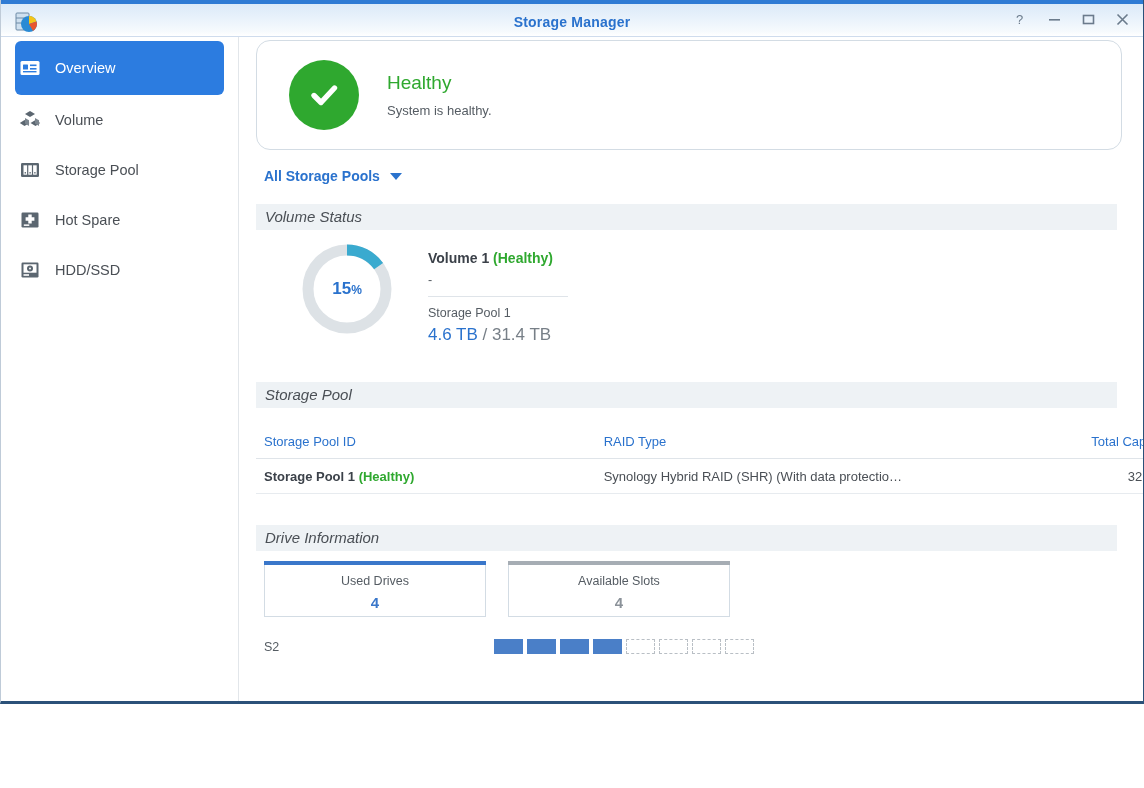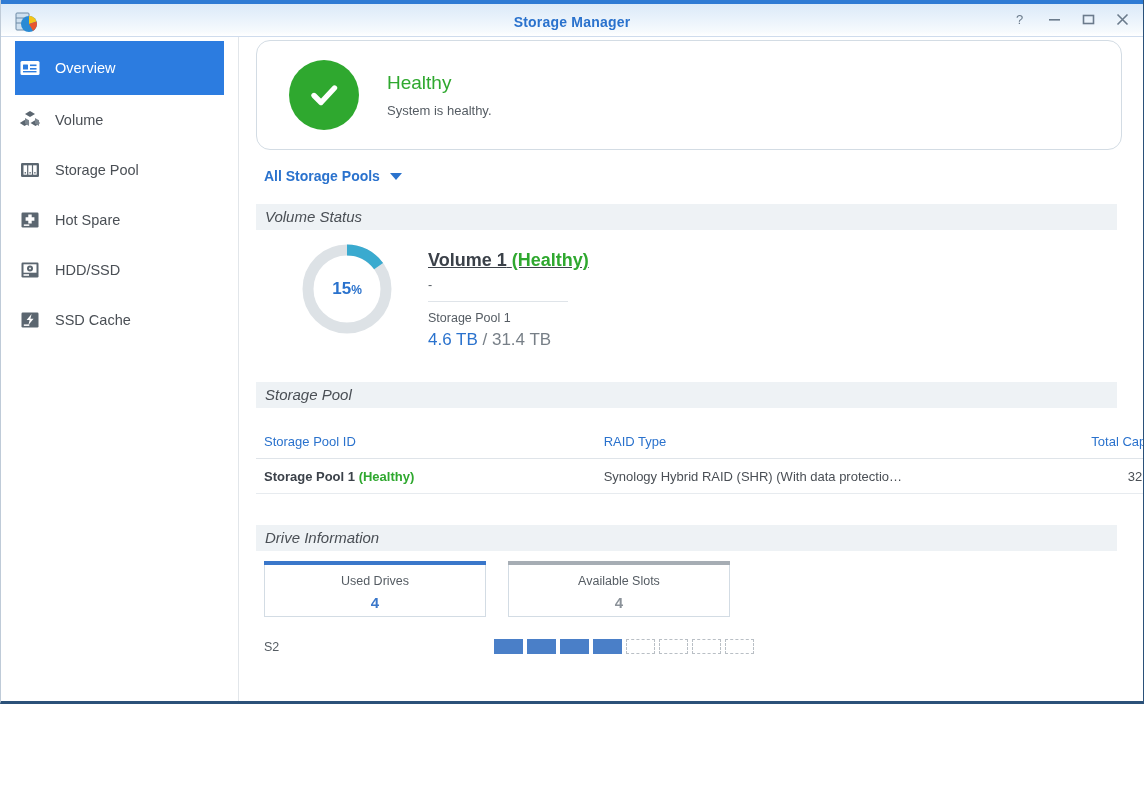--- a/index.html
+++ b/index.html
@@ -89,21 +89,21 @@
     box-sizing: border-box;
     color: #4a4f55;
     font-size: 14.5px;
     cursor: default;
   }
   .nav-item.selected {
     background: #2c7ce0;
     color: #ffffff;
     margin: 0 14px 0 14px;
     padding-left: 4px;
-    border-radius: 0;
+    border-radius: 6px;
     height: 54px;
   }
   .nav-icon {
     width: 22px;
     height: 22px;
     margin-right: 14px;
     flex: none;
     display: block;
   }
   .nav-label { white-space: nowrap; }
@@ -210,24 +210,23 @@
     left: 0; right: 0;
     top: 38px;
     text-align: center;
     color: #2a72cd;
     font-size: 17px;
     font-weight: bold;
   }
   .donut-pct .sym { font-size: 12px; }
   .vol-info { padding-top: 9px; }
   .vol-name {
-    font-size: 18px;
+    font-size: 14px;
     font-weight: bold;
     color: #3b4149;
-    text-decoration: underline;
   }
   .vol-name .ok { color: #2fa82f; }
   .vol-desc {
     font-size: 12.5px;
     color: #555c63;
     margin-top: 7px;
     padding-bottom: 9px;
     width: 140px;
     border-bottom: 1px solid #dfe4e9;
   }
@@ -431,30 +430,20 @@
             <rect x="2.5" y="3.5" width="17" height="15" rx="1.2" fill="#5b6670"></rect>
             <rect x="4.5" y="5.3" width="13" height="8.4" fill="#ffffff"></rect>
             <circle cx="11" cy="9.5" r="3" fill="#5b6670"></circle>
             <circle cx="11" cy="9.5" r="1" fill="#ffffff"></circle>
             <rect x="4.5" y="15.2" width="5.5" height="1.6" fill="#ffffff"></rect>
           </svg>
         </span>
         <span class="nav-label">HDD/SSD</span>
       </div>
 
-      <div class="nav-item">
-        <span class="nav-icon">
-          <svg width="22" height="22" viewBox="0 0 22 22">
-            <rect x="2.5" y="3.5" width="17" height="15" rx="1.2" fill="#5b6670"></rect>
-            <path d="M12.6 5 L7.6 11 h3 L9.4 16 L14.6 9.8 h-3.2 Z" fill="#ffffff"></path>
-            <rect x="4.8" y="15.4" width="5.5" height="1.5" fill="#ffffff"></rect>
-          </svg>
-        </span>
-        <span class="nav-label">SSD Cache</span>
-      </div>
 
     </div>
 
     <div class="content">
 
       <div class="health-panel">
         <div class="health-circle">
           <svg width="40" height="40" viewBox="0 0 40 40">
             <path d="M10 20.5 L17 27.5 L30.5 13" stroke="#ffffff" stroke-width="5.4" fill="none" stroke-linecap="round" stroke-linejoin="round"></path>
           </svg>

